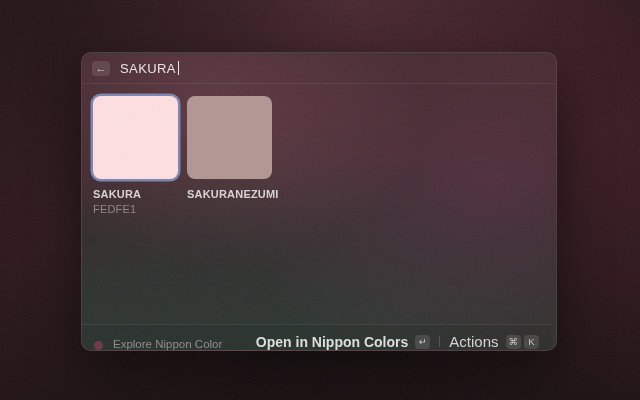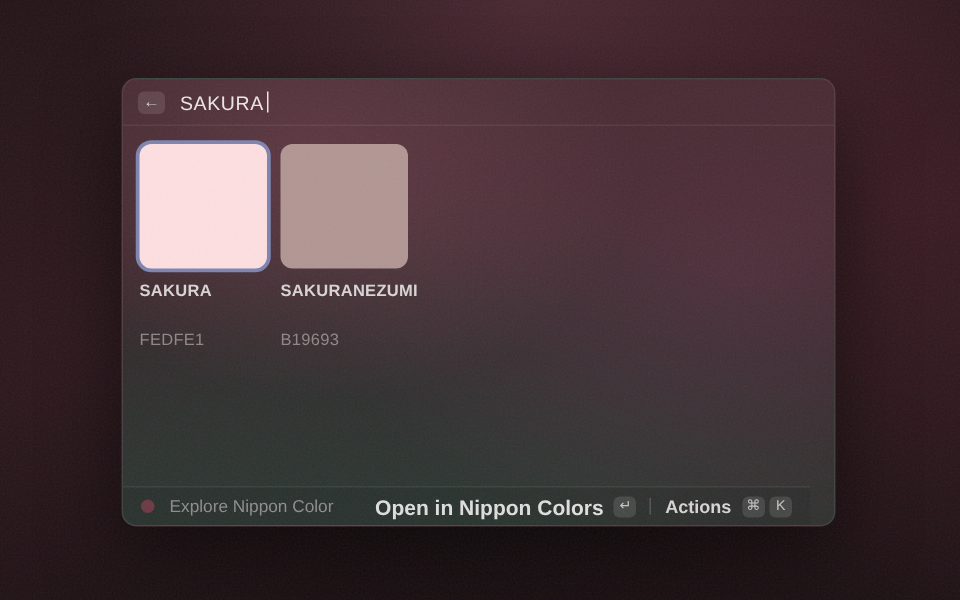--- a/index.html
+++ b/index.html
@@ -48,40 +48,40 @@
   .content { padding:12px 11px 0 11px; }
   .grid { display:flex; gap:8px; }
   .card { width:86px; }
   .swatch {
     width:85px; height:83px; border-radius:8px;
   }
   .card.selected .swatch {
     box-shadow:0 0 0 2.5px #7d84b0;
   }
   .card-name { margin-top:9px; font-size:11px; font-weight:600; color:#d9d4d5; letter-spacing:.2px; }
-  .card-hex { margin-top:21px; font-size:11px; color:#8f8789; letter-spacing:.2px; }
+  .card-hex { margin-top:3px; font-size:11px; color:#8f8789; letter-spacing:.2px; }
 
   .footer {
-    position:absolute; left:0; right:16px; bottom:0; height:26px;
+    position:absolute; left:0; right:5px; bottom:0; height:26px;
     border-top:1px solid rgba(255,255,255,0.08);
-    display:flex; align-items:center; padding:0 12px;
+    display:flex; align-items:flex-end; padding:0 12px;
     background:rgba(20,24,22,0.10);
   }
   .app-dot { width:9px; height:9px; border-radius:50%; background:#6d3943; }
   .app-label { margin-left:10px; font-size:11.5px; color:#8f8c8d; }
   .footer-right { margin-left:auto; display:flex; align-items:center; }
   .primary-label { font-size:14px; font-weight:700; color:#dedede; }
   .key {
     min-width:15px; height:14px; padding:0 3px; margin-left:7px;
     background:rgba(255,255,255,0.12); border-radius:4px;
     display:flex; align-items:center; justify-content:center;
     font-size:9.5px; color:#c8c4c5; line-height:1;
   }
   .vdivider { width:1px; height:11px; background:rgba(255,255,255,0.18); margin:0 9px; }
-  .actions-label { font-size:12px; font-weight:700; color:#d6d3d4; }
+  .actions-label { font-size:15px; font-weight:400; color:#d6d3d4; }
   .keys { display:flex; gap:3px; margin-left:7px; }
   .keys .key { margin-left:0; }
 </style>
 </head>
 <body>
 
 <div class="window">
 
   <div class="header">
     <div class="back-btn">
@@ -98,21 +98,20 @@
 
       <div class="card selected">
         <div class="swatch" style="background-color: rgb(254, 223, 225);"></div>
         <div class="card-name">SAKURA</div>
         <div class="card-hex">FEDFE1</div>
       </div>
 
       <div class="card">
         <div class="swatch" style="background-color: rgb(177, 150, 147);"></div>
         <div class="card-name">SAKURANEZUMI</div>
-        <div class="card-hex">B19693</div>
       </div>
 
     </div>
   </div>
 
   <div class="footer">
     <div class="app-dot" style="background-color: rgb(109, 57, 67);"></div>
     <span class="app-label">Explore Nippon Color</span>
 
     <div class="footer-right">

